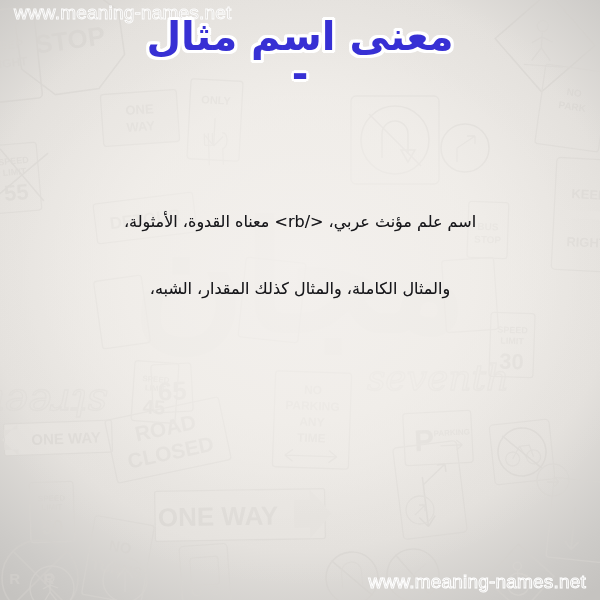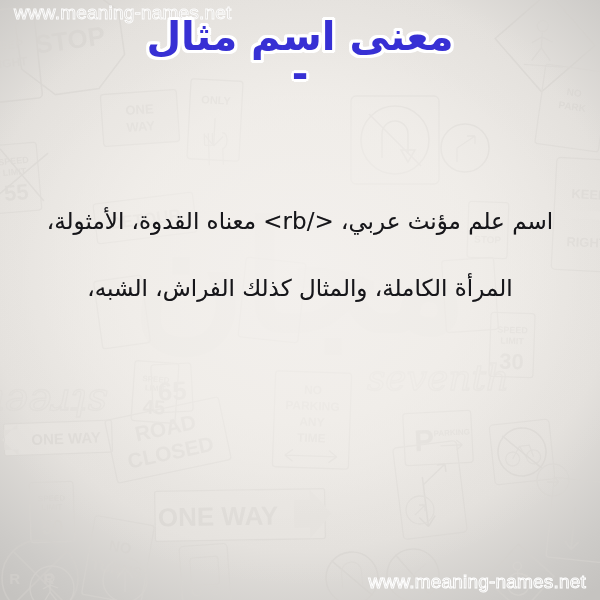--- a/index.html
+++ b/index.html
@@ -121,21 +121,21 @@
     top: 188px;
     left: 0;
     width: 600px;
     text-align: center;
     direction: rtl;
     pointer-events: none;
   }
   .meaning-line {
     display: block;
     font-family: "DejaVu Sans", sans-serif;
-    font-size: 23px;
+    font-size: 16px;
     line-height: 67px;
     font-weight: 400;
     color: #16161a;
     white-space: nowrap;
     text-shadow: 0 0 0.6px rgba(22,22,26,0.35);
   }
 </style>
 </head>
 <body>
 
@@ -412,18 +412,18 @@
 
   <div class="wm" id="wm-top">www.meaning-names.net</div>
 
   <div id="title-block">
     <span id="title">معنى اسم مثال</span>
     <span id="title-dash">-</span>
   </div>
 
   <div id="meaning">
     <span class="meaning-line">اسم علم مؤنث عربي، &lt;/rb&gt; معناه القدوة، الأمثولة،</span>
-    <span class="meaning-line">المرأة الكاملة، والمثال كذلك الفراش، الشبه،</span>
+    <span class="meaning-line">والمثال الكاملة، والمثال كذلك المقدار، الشبه،</span>
   </div>
 
   <div class="wm" id="wm-bottom">www.meaning-names.net</div>
 
 </div>
 
 </body></html>

